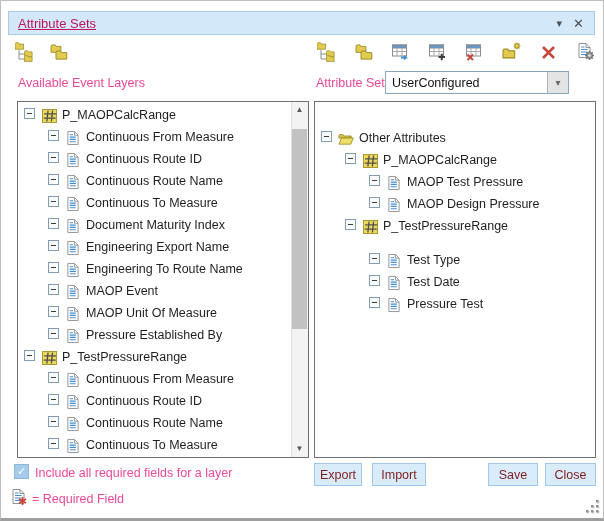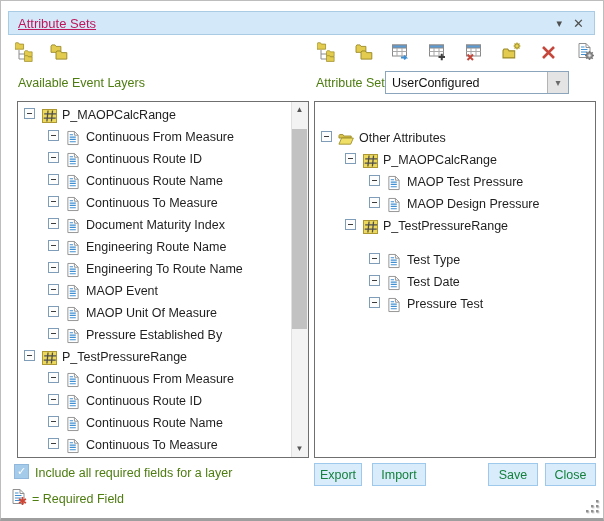--- a/index.html
+++ b/index.html
@@ -28,21 +28,21 @@
   .toolbar{
     position:absolute;left:14px;top:39px;width:581px;height:24px;
     display:flex;justify-content:space-between;align-items:center;
   }
   .tb-group{display:flex;align-items:center;}
   .tb-group.left{gap:14px;}
   .tb-group.right{gap:17px;}
   .tbtn{width:20px;height:20px;display:inline-flex;align-items:center;justify-content:center;}
   .tbtn svg{display:block;}
   
-  .lbl{position:absolute;font-size:12.5px;color:#4d7c0f;white-space:nowrap;text-align:center;}
+  .lbl{position:absolute;font-size:12.5px;color:#ec4899;white-space:nowrap;text-align:center;}
   .lbl-available{left:17px;top:75px;}
   .lbl-attrset{left:315px;top:75px;}
   .combo{
     position:absolute;left:384px;top:70px;width:184px;height:23px;
     border:1px solid #8ba6bc;background:#fff;box-sizing:border-box;
     display:flex;align-items:center;
   }
   .combo-value{font-size:12.5px;color:#111;padding-left:6px;flex:1;}
   .combo-arrow{
     width:20px;height:100%;background:#e4e4e4;border-left:1px solid #b4b4b4;
@@ -88,21 +88,21 @@
     display:flex;align-items:center;justify-content:center;
     color:#ffffff;font-size:11px;font-weight:700;line-height:1;
   }
   .lbl-include{left:34px;top:465px;}
   .req-icon{position:absolute;left:10px;top:486px;width:17px;height:19px;}
   .lbl-required{left:31px;top:491px;}
   .btn{
     position:absolute;top:462px;height:23px;box-sizing:border-box;
     background:#d9ecfb;border:1px solid #9ec9ed;
     display:flex;align-items:center;justify-content:center;
-    font-size:12.5px;color:#15803d;cursor:default;
+    font-size:12.5px;color:#7f1d1d;cursor:default;
   }
   .btn-export{left:313px;width:48px;}
   .btn-import{left:371px;width:54px;}
   .btn-save{left:487px;width:50px;}
   .btn-close{left:544px;width:51px;}
   .grip{position:absolute;right:3px;bottom:4px;width:14px;height:14px;}
 </style>
 </head>
 <body>
 
@@ -317,21 +317,21 @@
           <span class="expander">
             <i></i>
           </span>
           <span class="node-icon">
             <svg width="14" height="16" viewBox="0 0 15 17">
               <path d="M2 1.5 H9 L13 5.5 V15.5 H2 Z" fill="#fff" stroke="#909090"></path>
               <path d="M9 1.5 V5.5 H13" fill="none" stroke="#909090"></path>
               <path d="M4 5 H7.5 M4 7.5 H10.5 M4 10 H10.5 M4 12.5 H10.5" stroke="#3f8fd2" stroke-width="1.2"></path>
             </svg>
           </span>
-          <span class="tree-label">Engineering Route Name</span>
+          <span class="tree-label">Engineering Export Name</span>
         </div>
         <div class="tree-row" style="padding-left: 30px;">
           <span class="expander">
             <i></i>
           </span>
           <span class="node-icon">
             <svg width="14" height="16" viewBox="0 0 15 17">
               <path d="M2 1.5 H9 L13 5.5 V15.5 H2 Z" fill="#fff" stroke="#909090"></path>
               <path d="M9 1.5 V5.5 H13" fill="none" stroke="#909090"></path>
               <path d="M4 5 H7.5 M4 7.5 H10.5 M4 10 H10.5 M4 12.5 H10.5" stroke="#3f8fd2" stroke-width="1.2"></path>

